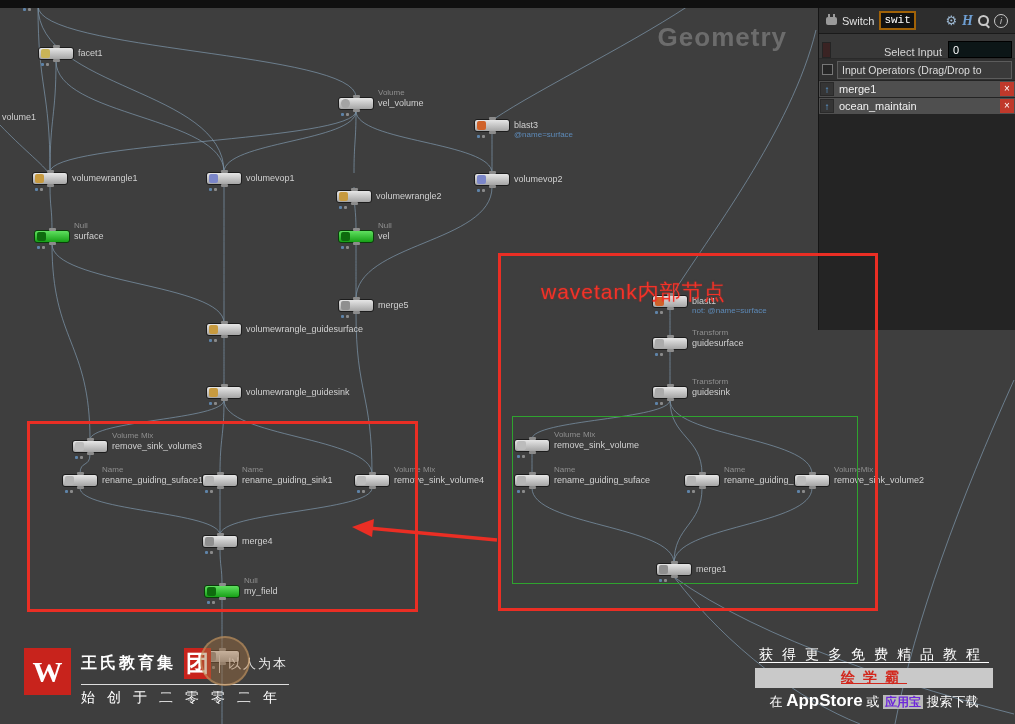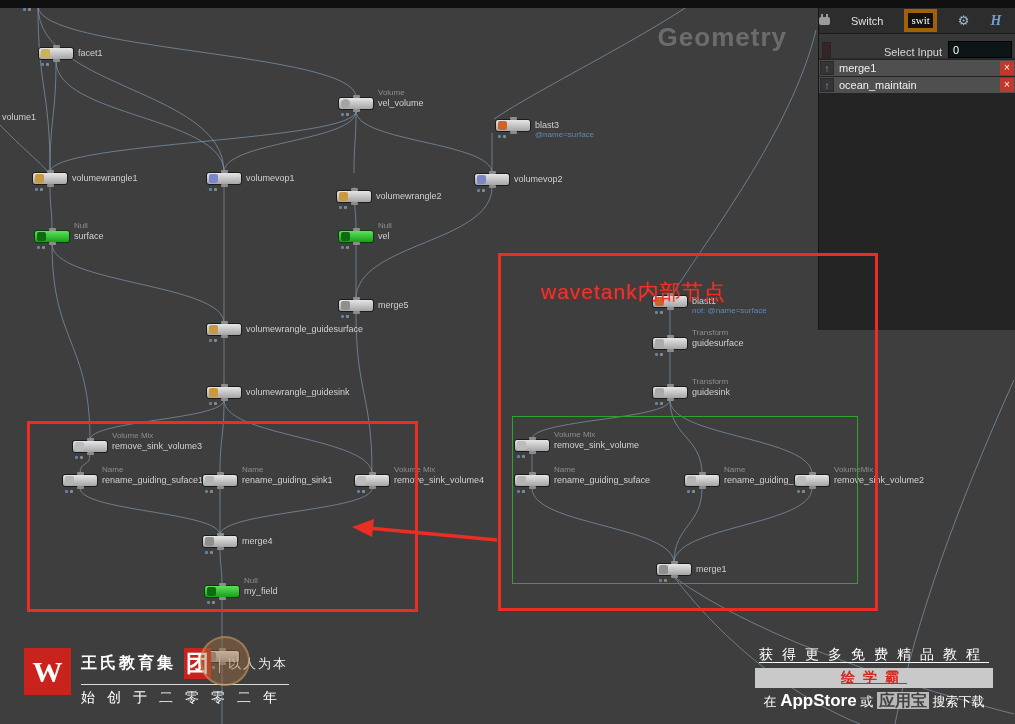--- a/index.html
+++ b/index.html
@@ -44,27 +44,27 @@
   .ann-box.red{border:3px solid #ea2e24}
   .ann-box.green{border:1px solid #2fa32f}
   svg.arrow{position:absolute;top:0;left:0;z-index:21;pointer-events:none}
   .arrow-line{stroke:#ea2e24;stroke-width:3.5;fill:none}
   .arrow-head{fill:#ea2e24}
   .ann-title{position:absolute;left:541px;top:278px;font-size:21px;color:#f23228;z-index:21;
              letter-spacing:1px;text-shadow:0 0 2px rgba(240,40,30,.5);pointer-events:none}
   
   .panel{position:absolute;left:818px;top:8px;width:197px;height:322px;background:#242424;
          z-index:10;border-left:1px solid #151515;box-sizing:border-box}
-  .p-toolbar{height:25px;background:#2d2d2d;display:flex;align-items:center;gap:21px;
-             padding:0 0;border-bottom:1px solid #1a1a1a}
+  .p-toolbar{height:25px;background:#2d2d2d;display:flex;align-items:center;gap:5px;
+             padding:0 7px;border-bottom:1px solid #1a1a1a}
   .plug-ic{width:11px;height:8px;background:#9a9a9a;border-radius:2px;position:relative;flex:0 0 auto}
   .plug-ic::before{content:"";position:absolute;top:-3px;left:2px;width:2px;height:3px;background:#9a9a9a;box-shadow:5px 0 #9a9a9a}
   .tb-type{font-size:11px;color:#e0e0e0}
-  .name-box{font-family:Liberation Serif, serif;font-size:11px;color:#fff;background:#111;
-            border:4px solid #a16207;padding:0 3px;height:15px;line-height:15px}
+  .name-box{font-family:Liberation Mono, monospace;font-size:11px;color:#fff;background:#111;
+            border:2px solid #a16207;padding:0 3px;height:15px;line-height:15px}
   .gear-ic{font-size:13px;color:#9db8d2;line-height:1;margin-left:auto}
   .hlogo{font-size:14px;font-weight:bold;font-style:italic;color:#6e9fd4;font-family:"Liberation Serif",serif}
   .mag-ic{width:7px;height:7px;border:2px solid #c9c9c9;border-radius:50%;position:relative;flex:0 0 auto}
   .mag-ic::after{content:"";position:absolute;width:5px;height:2px;background:#c9c9c9;transform:rotate(45deg);left:5px;top:8px}
   .info-ic{width:12px;height:12px;border:1px solid #c9c9c9;border-radius:50%;color:#c9c9c9;
            font-size:9px;text-align:center;line-height:12px;font-style:italic;flex:0 0 auto}
   .p-row{height:24px;background:#383838;display:flex;align-items:flex-end;padding:0 3px;gap:6px;
          border-bottom:1px solid #2a2a2a}
   .pin-sq{width:7px;height:14px;background:#3a2323;border:1px solid #242424}
   .p-label{flex:1;text-align:right;font-size:11px;color:#d6d6d6}
@@ -91,21 +91,21 @@
   .slogan{font-size:13px;color:#eee;letter-spacing:2px}
   .fl-r2{border-top:1px solid #ddd;margin-top:5px;padding-top:4px;font-size:14px;color:#fff;letter-spacing:12px;white-space:nowrap}
   .seal{position:absolute;left:200px;top:636px;width:46px;height:46px;border-radius:50%;
         background:rgba(160,110,65,.45);border:2px solid rgba(205,160,105,.5);z-index:7;pointer-events:none}
   .fr{position:absolute;left:755px;top:646px;width:238px;z-index:6;text-align:center}
   .fr-l1{font-size:14px;color:#fff;letter-spacing:9px;text-decoration:underline;text-underline-offset:3px;white-space:nowrap}
   .fr-btn{background:#c9c9c9;margin:4px 0 3px;padding:1px 4px;color:#d2281e;font-weight:bold;
           font-size:14px;letter-spacing:8px;text-decoration:underline;cursor:pointer}
   .fr-l2{font-size:13px;color:#fff;white-space:nowrap}
   .fr-as{font-size:17px;font-weight:bold}
-  .fr-yyb{background:#b9b9b9;color:#404040;font-weight:bold;padding:0 2px;font-size:16px}
+  .fr-yyb{background:#b9b9b9;color:#6d28d9;font-weight:bold;padding:0 2px;font-size:12px}
 </style>
 </head>
 <body>
 
 <div class="topstrip"></div>
 
 <div class="stage">
   <svg class="wires" width="1015" height="724">
       <path d="M38,6 C38,89 50,89 50,172"></path>
       <path d="M38,6 C38,89 224,89 224,172"></path>
@@ -175,21 +175,21 @@
         <div class="nbox">
           <span class="nic"></span>
         </div>
         <span class="nflag f1"></span>
         <span class="nflag f2"></span>
         <div class="nlbl has-type">
           <div class="ntype">Volume</div>
           <div class="nname">vel_volume</div>
         </div>
       </div>
-      <div class="node k-blast" style="left: 474px; top: 119px; margin-left: 21px;">
+      <div class="node k-blast" style="left: 474px; top: 119px;">
         <div class="nbox">
           <span class="nic"></span>
         </div>
         <span class="nflag f1"></span>
         <span class="nflag f2"></span>
         <div class="nlbl">
           <div class="nname">blast3</div>
           <div class="nnote">@name=surface</div>
         </div>
       </div>
@@ -458,20 +458,24 @@
     <span class="gear-ic">⚙</span>
     <span class="hlogo">H</span>
     <span class="mag-ic"></span>
     <span class="info-ic">i</span>
   </div>
   <div class="p-row">
     <span class="pin-sq"></span>
     <span class="p-label">Select Input</span>
     <span class="p-value">0</span>
   </div>
+  <div class="p-subrow">
+    <span class="chk"></span>
+    <span class="ops-tab">Input Operators (Drag/Drop to</span>
+  </div>
   <div>
       <div class="op-row">
         <span class="op-ic">↑</span>
         <span class="op-lb">merge1</span>
         <span class="op-x">×</span>
       </div>
       <div class="op-row">
         <span class="op-ic">↑</span>
         <span class="op-lb">ocean_maintain</span>
         <span class="op-x">×</span>

